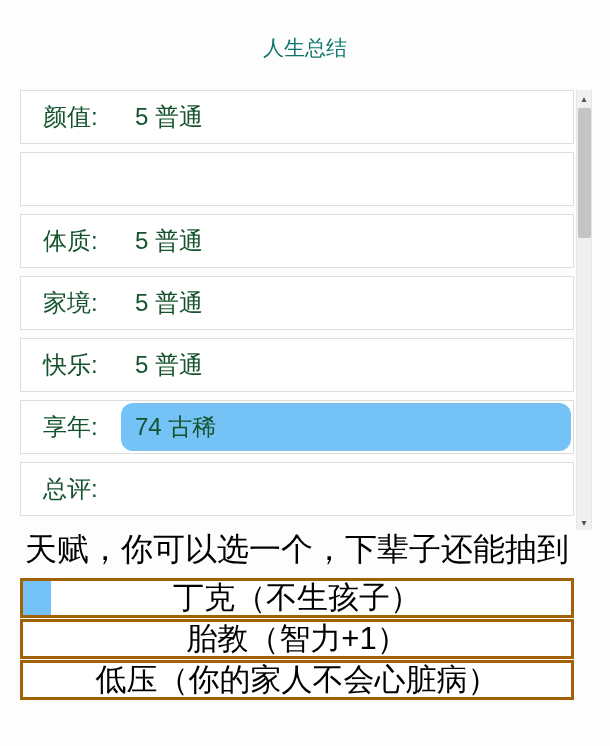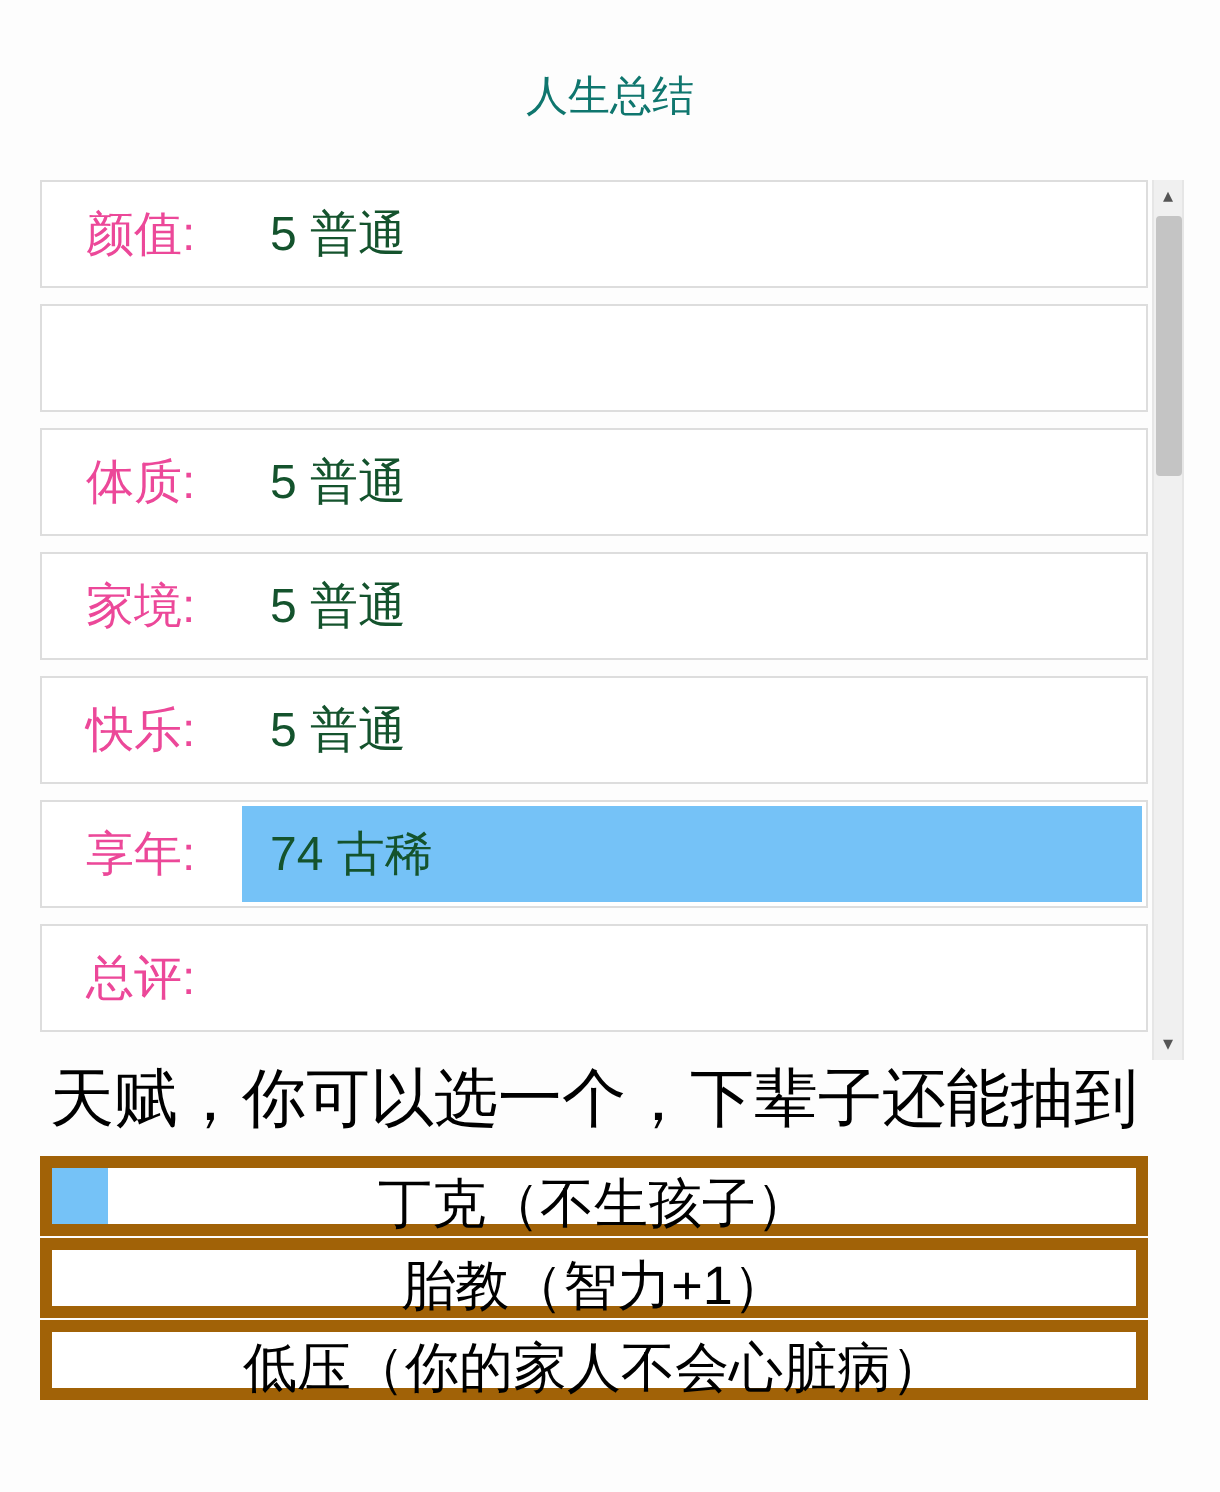--- a/index.html
+++ b/index.html
@@ -67,49 +67,51 @@
     background: #fff;
     height: 54px;
     margin-bottom: 8px;
   }
   .label-cell {
     width: 100px;
     display: flex;
     align-items: center;
     padding-left: 22px;
     font-size: 24px;
-    color: #ec4899;
+    color: #14532d;
   }
   .value-cell {
     flex: 1;
     display: flex;
     align-items: center;
     padding-left: 14px;
     font-size: 24px;
     color: #14532d;
   }
   .value-cell.highlight {
     background: #75c2f7;
     margin: 2px 2px 2px 0;
+    border-radius: 12px;
   }
   .talent-title {
     text-align: center;
     font-size: 32px;
     color: #000;
     padding: 4px 0 6px 0;
   }
   .talent-row {
-    border: 6px solid #a16207;
+    border: 3px solid #a16207;
     background: #fff;
     height: 40px;
     margin-bottom: 1px;
     position: relative;
     display: flex;
+    align-items: center;
     justify-content: center;
-    font-size: 27px;
+    font-size: 31px;
     color: #000;
   }
   .talent-row .sel-mark {
     position: absolute;
     left: 0;
     top: 0;
     bottom: 0;
     width: 28px;
     background: #75c2f7;
   }

